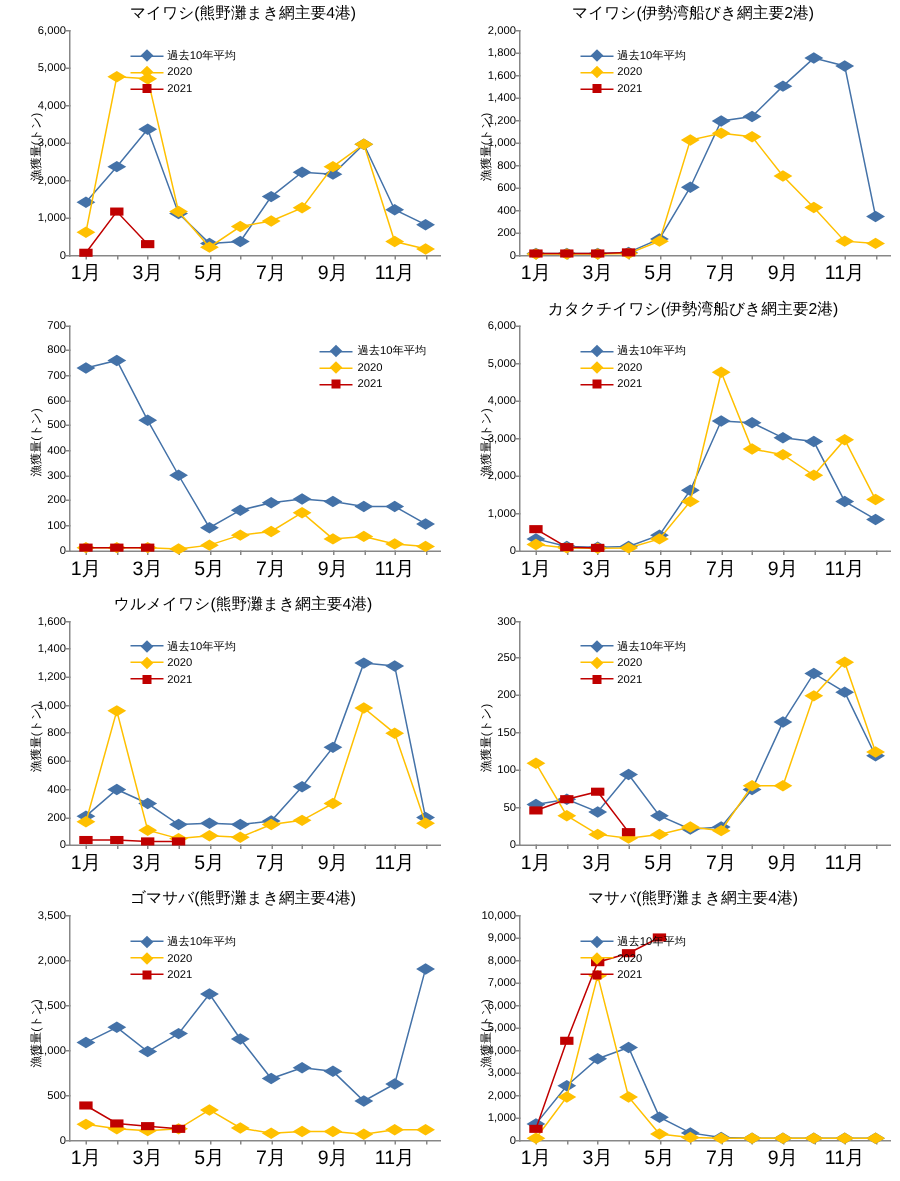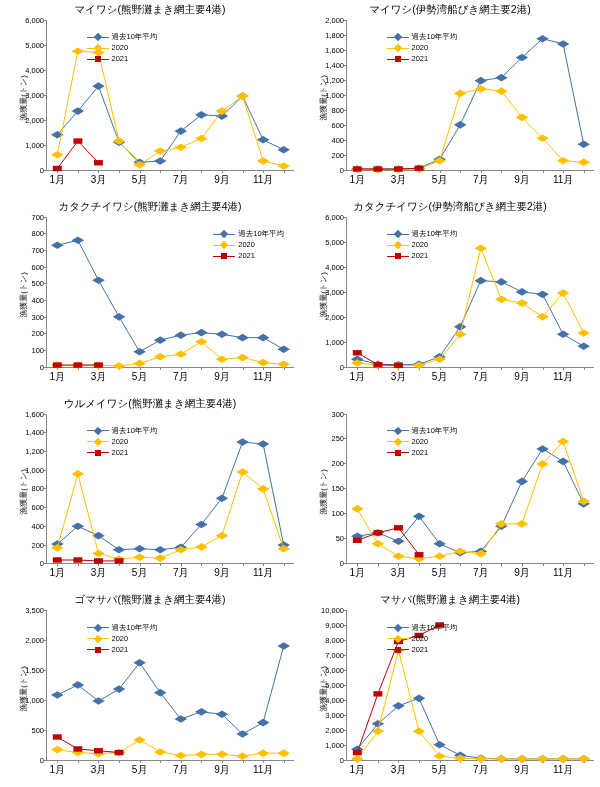--- a/index.html
+++ b/index.html
@@ -22,21 +22,21 @@
   }
   .panel {
     position: relative;
     box-sizing: border-box;
     padding: 0;
     overflow: hidden;
   }
   .title {
     position: absolute;
     top: 3px;
-    left: 0;
+    left: 12px;
     width: 100%;
     text-align: center;
     font-size: 10.5px;
     font-weight: normal;
     line-height: 13px;
     white-space: nowrap;
   }
   .ylabel {
     position: absolute;
     left: 1px;
@@ -68,21 +68,21 @@
     position: absolute;
     right: 100%;
     width: 3px;
     height: 0;
     border-top: 1px solid #878787;
   }
   .xtick {
     position: absolute;
     top: calc(100% + 3px);
     transform: translateX(-50%);
-    font-size: 10px;
+    font-size: 13px;
     white-space: nowrap;
   }
   .xtickmark {
     position: absolute;
     top: 100%;
     height: 3px;
     width: 0;
     border-left: 1px solid #878787;
   }
   svg.series {
@@ -437,21 +437,20 @@
             <span class="lmark" style="color: rgb(192, 0, 0);">
               <span class="lline"></span>
               <span class="lpt"></span>
             </span>
             <span class="ltext">2021</span>
           </div>
         </div>
       </div>
     </div>
     <div class="panel">
-      <div class="title">カタクチイワシ(熊野灘まき網主要4港)</div>
       <div class="ylabel">漁獲量(トン)</div>
       <div class="plotbox">
         <div class="ytick" style="top: 100%;">0</div>
         <div class="ytickmark" style="top: 100%;"></div>
         <div class="ytick" style="top: 88.8889%;">100</div>
         <div class="ytickmark" style="top: 88.8889%;"></div>
         <div class="ytick" style="top: 77.7778%;">200</div>
         <div class="ytickmark" style="top: 77.7778%;"></div>
         <div class="ytick" style="top: 66.6667%;">300</div>
         <div class="ytickmark" style="top: 66.6667%;"></div>

